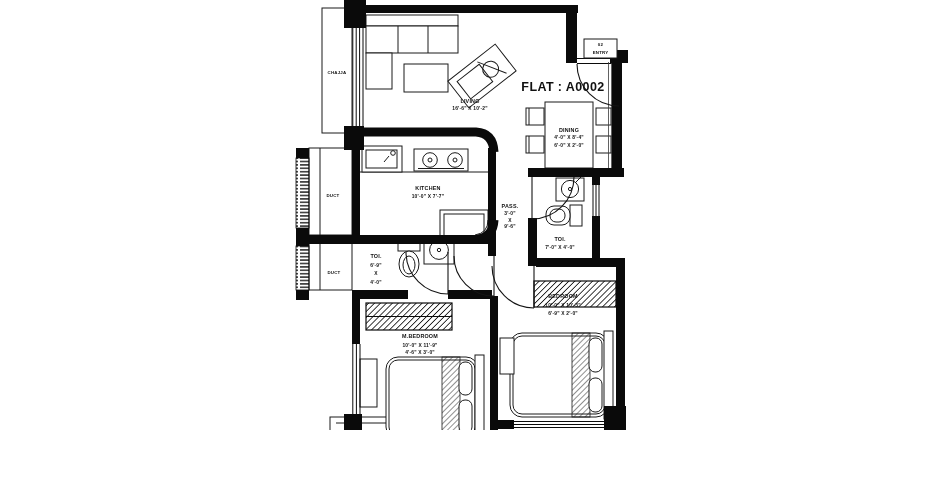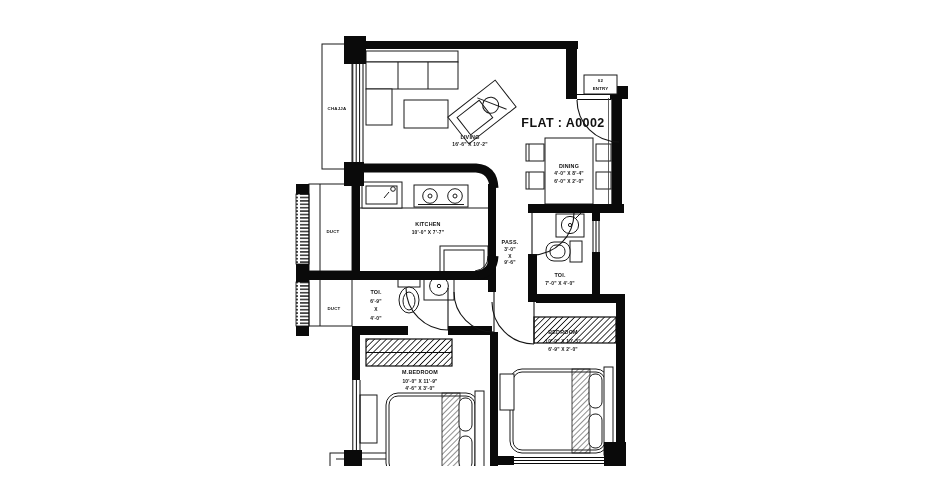--- a/index.html
+++ b/index.html
@@ -1,17 +1,17 @@
 <!DOCTYPE html>
 <html><head>
 <meta charset="utf-8">
 <style>
   html,body{margin:0;padding:0;background:#ffffff;}
   .stage{position:relative;width:940px;height:430px;background:#ffffff;overflow:hidden;
-         font-family:"Liberation Sans", sans-serif;margin-top:36px;}
+         font-family:"Liberation Sans", sans-serif;}
   svg{position:absolute;left:0;top:0;}
   .wall{fill:#0a0a0a;stroke:none;}
   .wallpath{stroke:#0a0a0a;stroke-width:9;fill:none;}
   .thin{stroke:#1a1a1a;stroke-width:1;fill:none;}
   .thinf{stroke:#1a1a1a;stroke-width:1;fill:#ffffff;}
   .win{stroke:#0a0a0a;stroke-width:1;fill:none;}
   .inner{stroke:#3a3a3a;stroke-width:0.8;fill:none;}
   .door{stroke:#141414;stroke-width:1.1;fill:none;}
   .t{font-family:"Liberation Sans", sans-serif;font-weight:700;fill:#101010;
      text-anchor:middle;letter-spacing:0.2px;}

